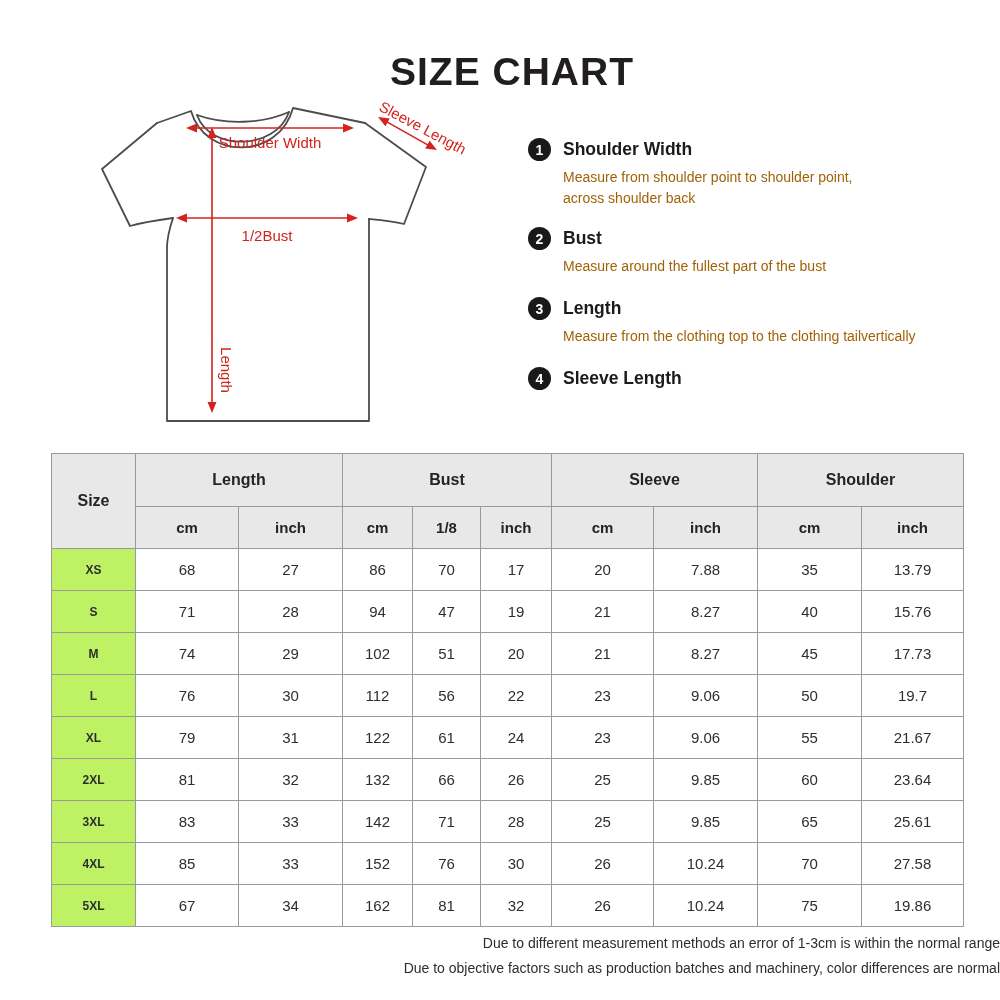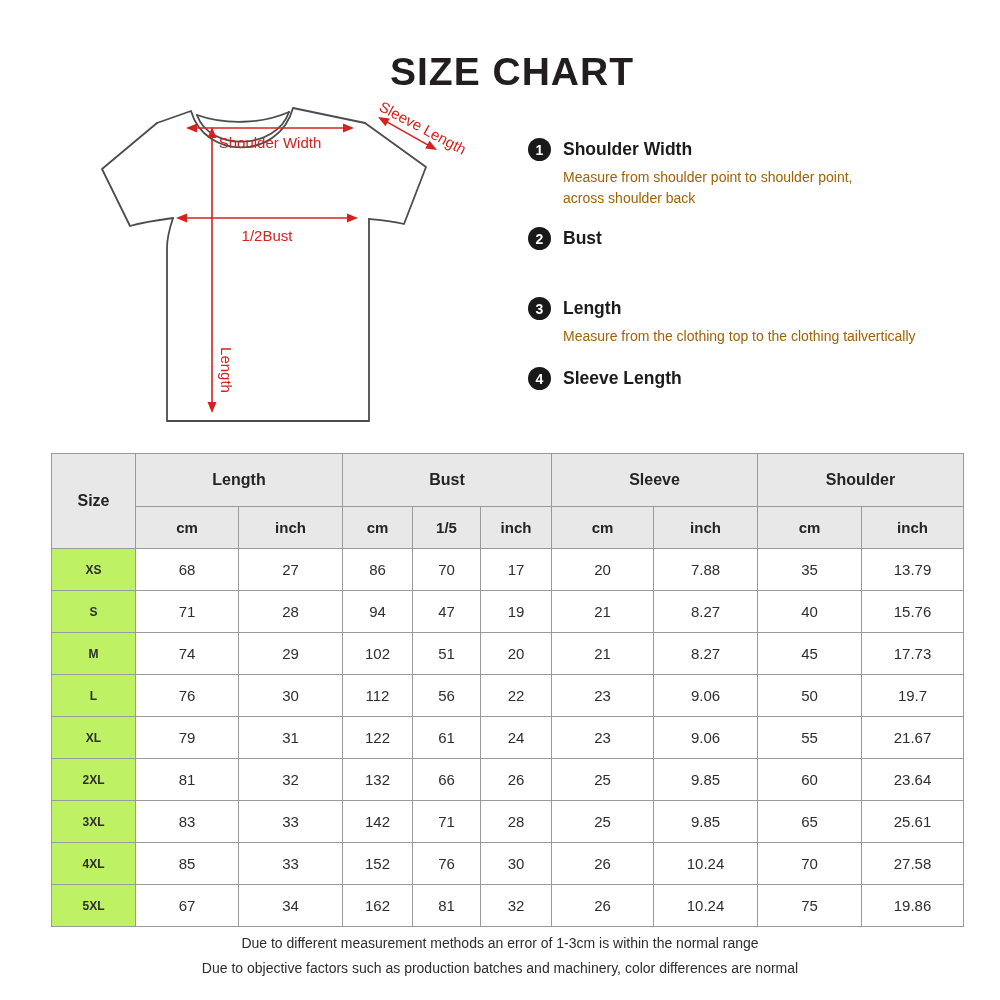--- a/index.html
+++ b/index.html
@@ -39,21 +39,21 @@
     border:1px solid #9a9a9a;text-align:center;vertical-align:middle;padding:0;
   }
   .size-table thead th{background:#e8e8e8;font-weight:bold;color:#242424;}
   .size-table .h1 th{height:52px;font-size:16px;}
   .size-table .h2 th{height:41px;font-size:15px;}
   .size-table tbody tr{height:42px;}
   .size-table tbody th{background:#bef264;font-weight:bold;font-size:12px;}
   .size-table tbody td{background:#ffffff;font-weight:normal;}
   
   .footer-notes{position:absolute;left:0;top:935px;width:1000px;text-align:center;}
-  .footer-notes p{margin:0 0 9px 0;font-size:14px;color:#2d2d2d;}
+  .footer-notes p{margin:0 0 9px 0;font-size:14px;color:#2d2d2d;text-align:right;}
 </style>
 </head>
 <body>
 
 <div class="page">
 
   <h1 class="page-title">SIZE CHART</h1>
 
   <svg class="diagram-svg" viewBox="85 88 430 350">
 
@@ -105,20 +105,23 @@
           <span>Measure from shoulder point to shoulder point,</span>
           <span>across shoulder back</span>
         </span>
       </span>
     </div>
 
     <div class="ins-item" style="top:226px;">
       <span class="ins-num">2</span>
       <span class="ins-body">
         <span class="ins-title">Bust</span>
+        <span class="ins-desc">
+          <span>Measure around the fullest part of the bust</span>
+        </span>
       </span>
     </div>
 
     <div class="ins-item" style="top:296px;">
       <span class="ins-num">3</span>
       <span class="ins-body">
         <span class="ins-title">Length</span>
         <span class="ins-desc">
           <span>Measure from the clothing top to the clothing tailvertically</span>
         </span>
@@ -152,21 +155,21 @@
         <th rowspan="2">Size</th>
         <th colspan="2">Length</th>
         <th colspan="3">Bust</th>
         <th colspan="2">Sleeve</th>
         <th colspan="2">Shoulder</th>
       </tr>
       <tr class="h2">
         <th>cm</th>
         <th>inch</th>
         <th>cm</th>
-        <th>1/5</th>
+        <th>1/8</th>
         <th>inch</th>
         <th>cm</th>
         <th>inch</th>
         <th>cm</th>
         <th>inch</th>
       </tr>
     </thead>
     <tbody>
       <tr>
         <th>XS</th>

